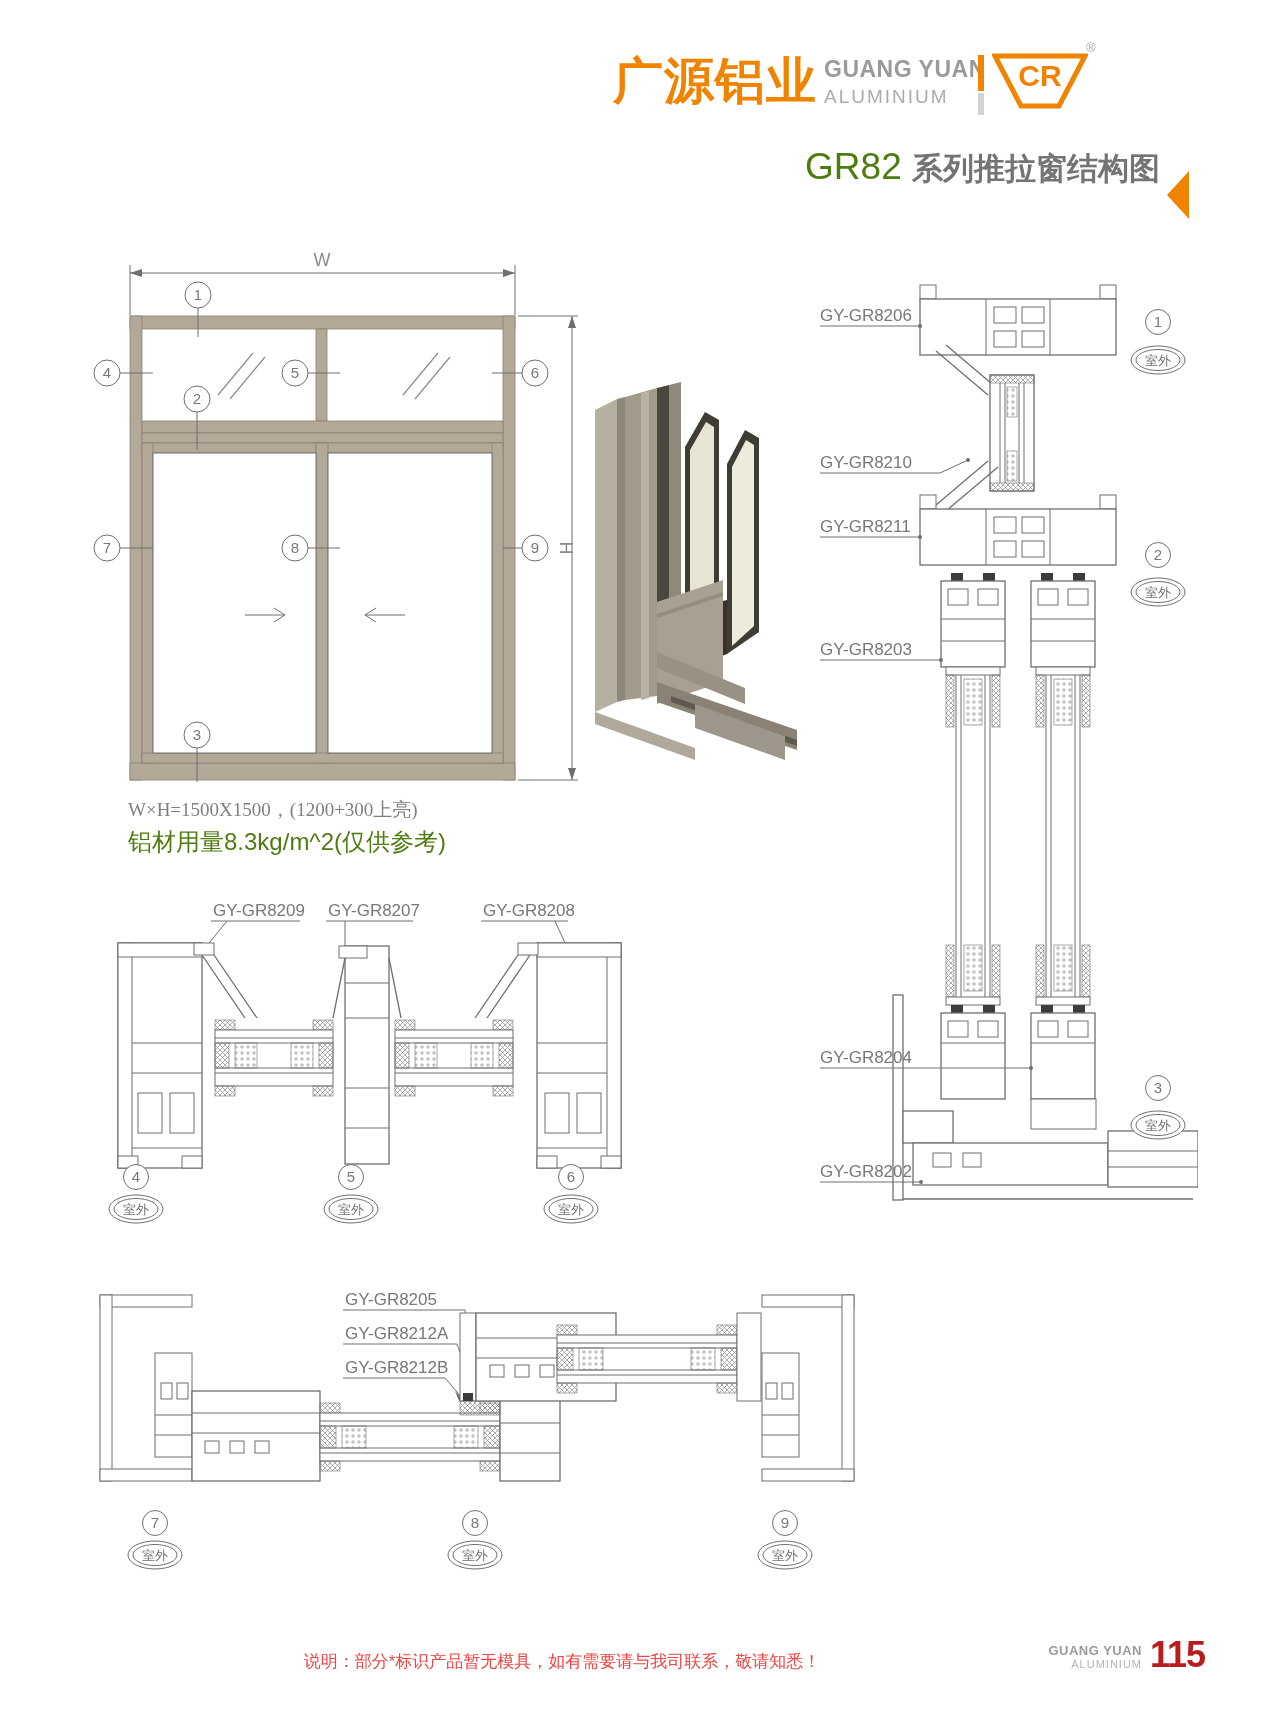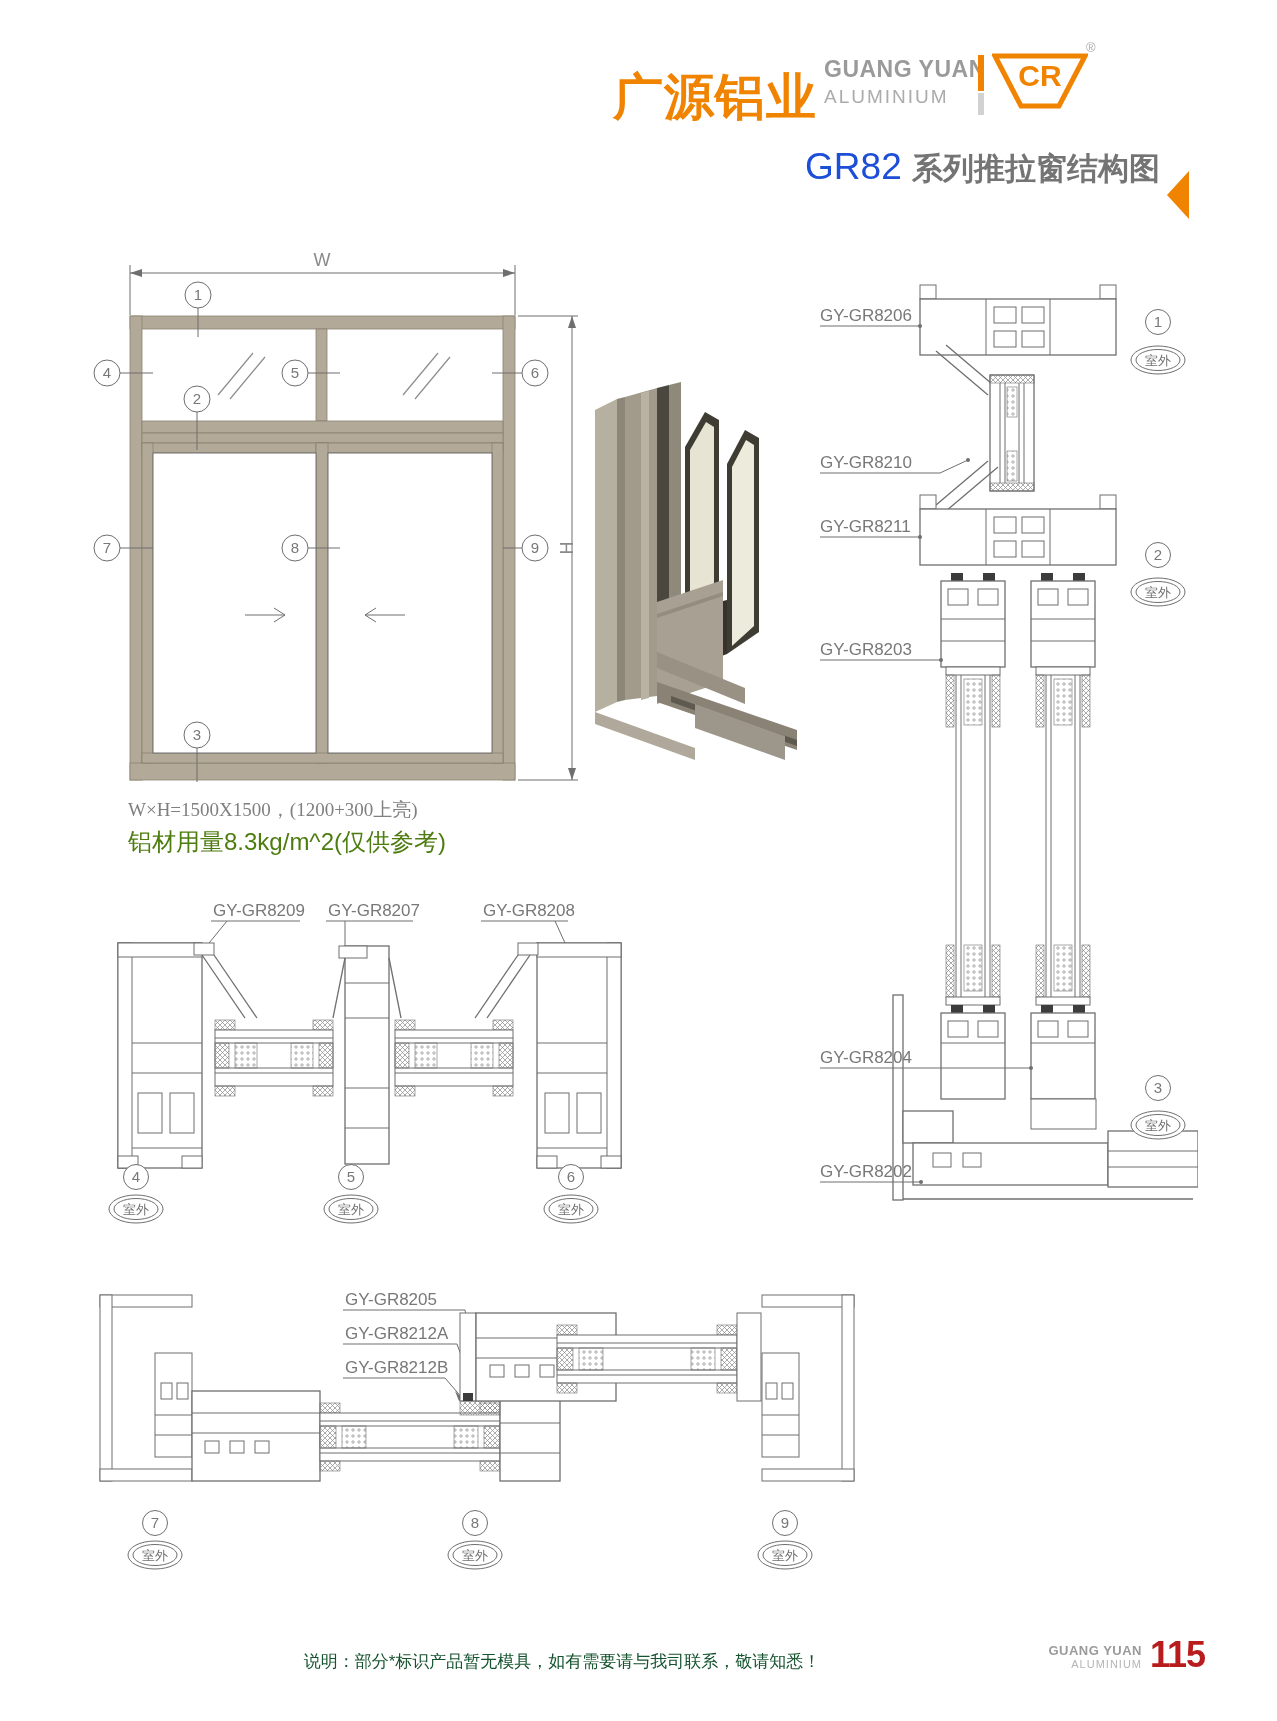--- a/index.html
+++ b/index.html
@@ -1,37 +1,37 @@
 <!DOCTYPE html>
 <html><head>
 <meta charset="utf-8">
 <style>
   html,body{margin:0;padding:0;background:#fff;}
   .page{position:relative;width:1277px;height:1721px;background:#ffffff;overflow:hidden;
         font-family:"Liberation Sans",sans-serif;}
   .abs{position:absolute;}
   
-  .logo-cn{left:613px;top:64px;font-size:50px;font-weight:bold;color:#f08300;letter-spacing:1px;}
+  .logo-cn{left:613px;top:48px;font-size:50px;font-weight:bold;color:#f08300;letter-spacing:1px;}
   .logo-en1{left:824px;top:56px;font-size:23px;font-weight:bold;color:#9a9a9a;letter-spacing:.5px;}
   .logo-en2{left:824px;top:86px;font-size:19px;color:#ababab;letter-spacing:2px;}
   .logo-div1{left:978px;top:55px;width:6px;height:36px;background:#f08300;}
   .logo-div2{left:978px;top:93px;width:6px;height:22px;background:#d2d2d2;}
   .reg{left:1086px;top:40px;font-size:13px;color:#a9a9a9;}
   .title-row{left:500px;top:146px;width:660px;text-align:right;white-space:nowrap;}
-  .title-series{font-size:37px;color:#1d4ed8;margin-left:39px;}
+  .title-series{font-size:37px;color:#4d7c0f;margin-left:39px;}
   .title-cn{font-size:31px;font-weight:bold;color:#747474;margin-top:12px;}
   .subtitle{left:500px;top:197px;width:660px;text-align:right;font-size:15px;color:#a5a5a5;}
   .title-arrow{left:1167px;top:171px;width:0;height:0;
       border-top:24px solid transparent;border-bottom:24px solid transparent;
       border-right:22px solid #f08300;}
   
   .spec1{left:128px;top:797px;font-size:19px;color:#7f7f7f;font-family:Liberation Serif, serif;}
   .spec2{left:128px;top:826px;font-size:24px;color:#4d7c0f;}
   
-  .footer-note{left:0;top:1650px;width:1124px;text-align:center;font-size:17px;color:#14532d;}
+  .footer-note{left:0;top:1650px;width:1124px;text-align:center;font-size:17px;color:#ef4444;}
   .brand{left:1002px;top:1644px;width:140px;text-align:right;line-height:1.1;}
   .brand .b1{font-size:13px;font-weight:bold;color:#9a9a9a;letter-spacing:.5px;}
   .brand .b2{font-size:11px;color:#b5b5b5;letter-spacing:1px;}
   .pagenum{left:1150px;top:1634px;font-size:36px;font-weight:bold;color:#b91c1c;letter-spacing:-1px;}
   
   svg text{font-family:"Liberation Sans",sans-serif;}
   .ln{stroke:#6f6f6f;stroke-width:1.3;fill:none;}
   .ln2{stroke:#6f6f6f;stroke-width:1;fill:none;}
   .bx{fill:#fff;stroke:#6f6f6f;stroke-width:1.3;}
   .bx2{fill:#fff;stroke:#6f6f6f;stroke-width:1;}

